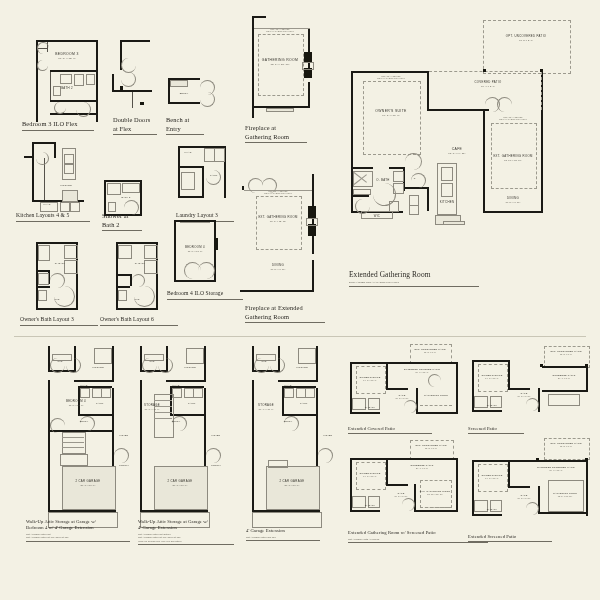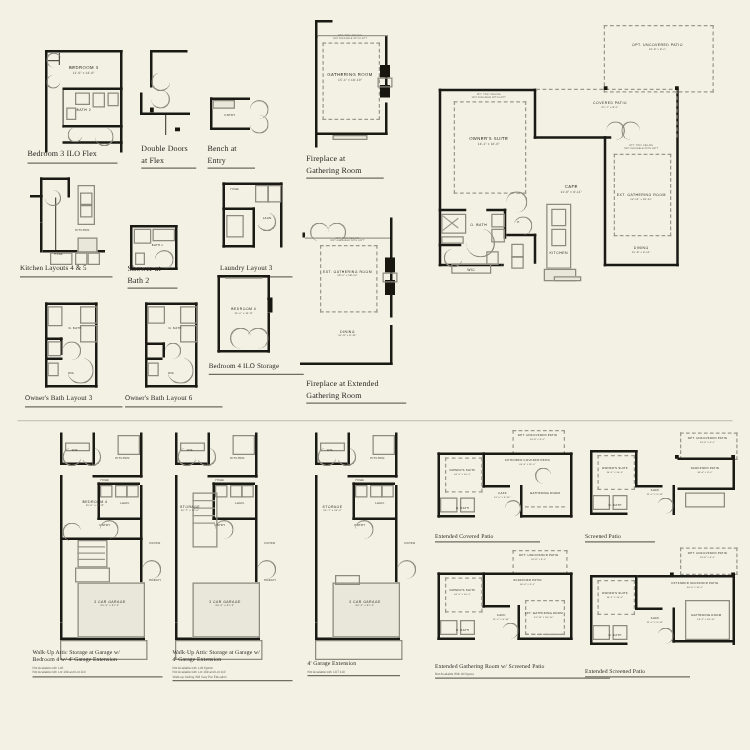--- a/index.html
+++ b/index.html
@@ -403,20 +403,24 @@
     <span class="dim">12'-11" x 18'-10"</span>
   </div>
   <div class="rlbl sm" style="left:168px;top:182px;">
     <span>DINING</span>
     <span class="dim">10'-5" x 9'-11"</span>
   </div>
 
   <div class="fill" style="left:98px;top:206px;width:20px;height:2px;"></div>
 </div>
 
+<div class="cap u" style="left:349px;top:270px;width:130px;font-size:7.4px;">
+  <span>Extended Gathering Room</span>
+  <span class="sub">EMPHASIZED NOT AVAILABLE WITH LOFT</span>
+</div>
 
 <div class="divider" style="left:14px;top:336px;width:572px;"></div>
 
 <div class="plan" style="left:18px;top:344px;width:120px;height:180px;">
   <div class="w" style="left:30px;top:2px;width:2px;height:26px;"></div>
   <div class="w" style="left:30px;top:26px;width:26px;height:2px;"></div>
   <div class="w" style="left:56px;top:2px;width:2px;height:26px;"></div>
   <div class="w" style="left:30px;top:36px;width:2px;height:118px;"></div>
   <div class="w" style="left:56px;top:36px;width:40px;height:2px;"></div>
   <div class="w" style="left:94px;top:2px;width:2px;height:36px;"></div>

